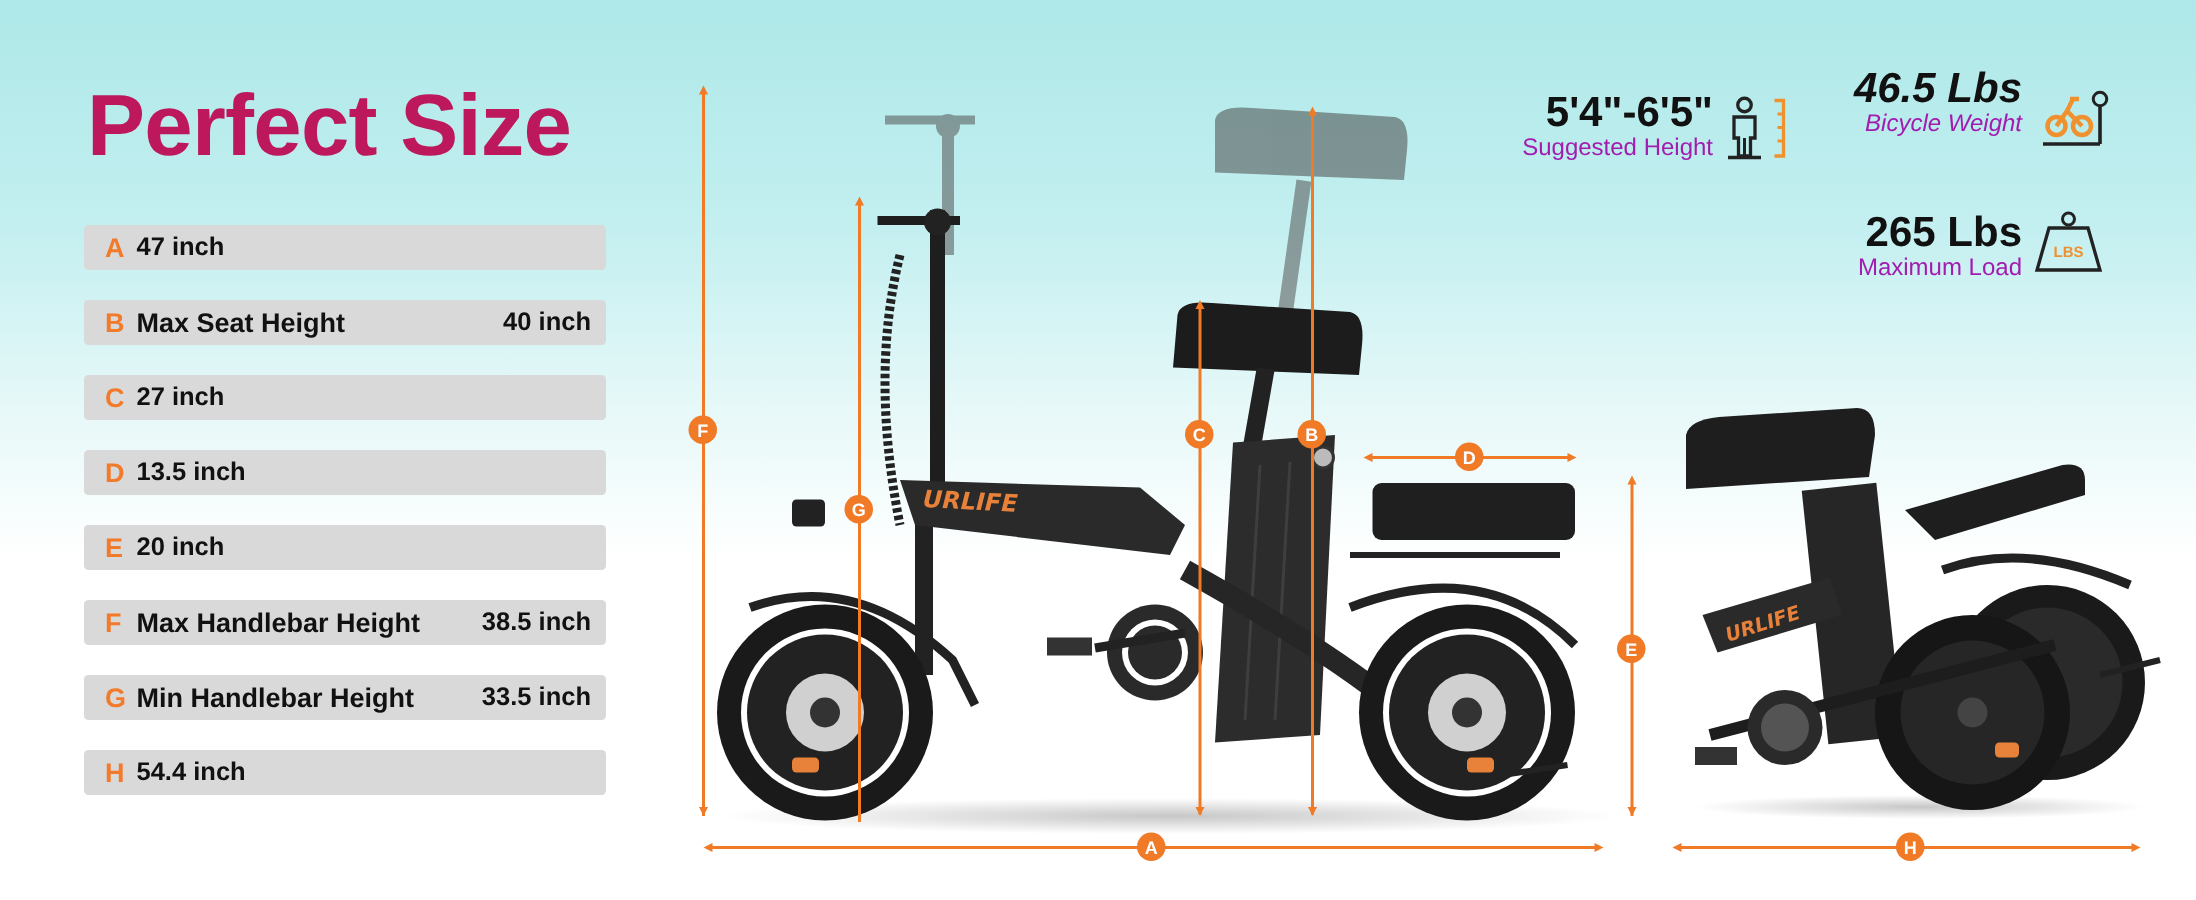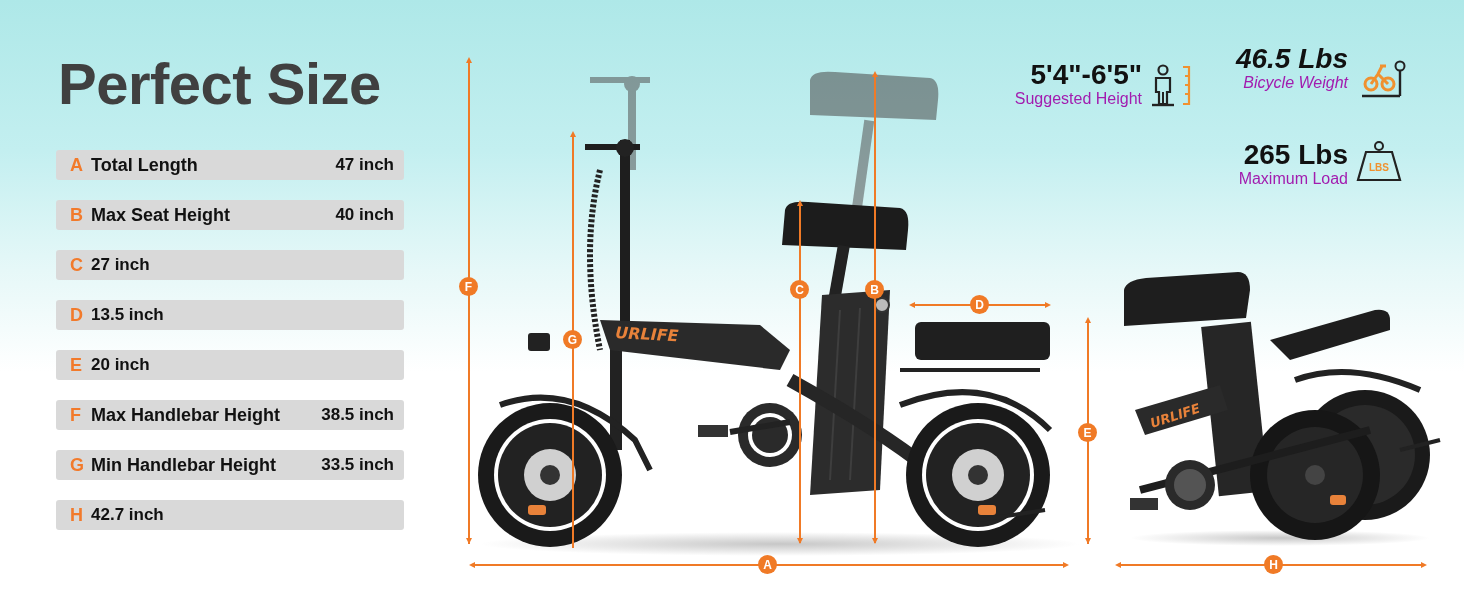--- a/index.html
+++ b/index.html
@@ -5,21 +5,21 @@
   * { box-sizing: border-box; margin: 0; padding: 0; }
   html, body { width: 1464px; height: 600px; overflow: hidden; }
   body {
     font-family: "Liberation Sans", sans-serif;
     background: linear-gradient(180deg, #aee8e8 0%, #c3eff0 25%, #e6f8f8 45%, #ffffff 62%, #ffffff 100%);
     position: relative;
     color: #111;
   }
   .title {
     position: absolute; left: 58px; top: 50px;
-    font-size: 58px; font-weight: 700; color: #404040; letter-spacing: -0.5px;
+    font-size: 58px; font-weight: 700; color: #be185d; letter-spacing: -0.5px;
   }
   .spec-list { position: absolute; left: 56px; top: 150px; width: 348px; }
   .spec-row {
     height: 30px; margin-bottom: 20px; background: #d9d9d9; border-radius: 3px;
     display: flex; align-items: center; padding: 0 10px 0 14px;
     font-size: 18px; font-weight: 700;
   }
   .spec-letter { color: #f27a2b; width: 21px; }
   .spec-label { flex: 1; color: #111; }
   .spec-value { color: #111; font-size: 17px; }
@@ -45,21 +45,20 @@
   .brand-text { font-family: "DejaVu Sans", sans-serif; font-style: italic; font-weight: 700; fill: #e8823a; }
 </style>
 </head>
 <body>
 
 <div class="title">Perfect Size</div>
 
 <div class="spec-list">
   <div class="spec-row">
     <span class="spec-letter">A</span>
-    <span class="spec-label">Total Length</span>
     <span class="spec-value">47 inch</span>
   </div>
   <div class="spec-row">
     <span class="spec-letter">B</span>
     <span class="spec-label">Max Seat Height</span>
     <span class="spec-value">40 inch</span>
   </div>
   <div class="spec-row">
     <span class="spec-letter">C</span>
     <span class="spec-value">27 inch</span>
@@ -77,21 +76,21 @@
     <span class="spec-label">Max Handlebar Height</span>
     <span class="spec-value">38.5 inch</span>
   </div>
   <div class="spec-row">
     <span class="spec-letter">G</span>
     <span class="spec-label">Min Handlebar Height</span>
     <span class="spec-value">33.5 inch</span>
   </div>
   <div class="spec-row">
     <span class="spec-letter">H</span>
-    <span class="spec-value">42.7 inch</span>
+    <span class="spec-value">54.4 inch</span>
   </div>
 </div>
 
 <div class="stat" style="right:322px; top:60px;">
   <div class="stat-value">5'4"-6'5"</div>
   <div class="stat-caption">Suggested Height</div>
 </div>
 <svg class="stat-icon" style="left:1150px; top:62px;" width="44" height="46" viewBox="0 0 44 46">
   <circle cx="13" cy="8" r="4.5" fill="none" stroke="#222" stroke-width="2.2"></circle>
   <path d="M6 16 h14 v14 h-3 v12 h-8 v-12 h-3 z" fill="none" stroke="#222" stroke-width="2.2"></path>

